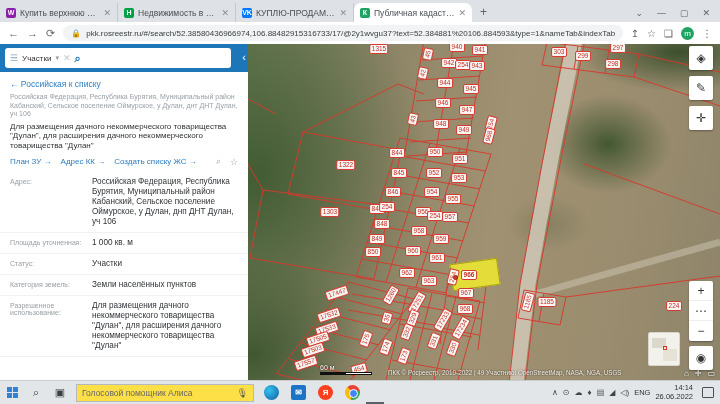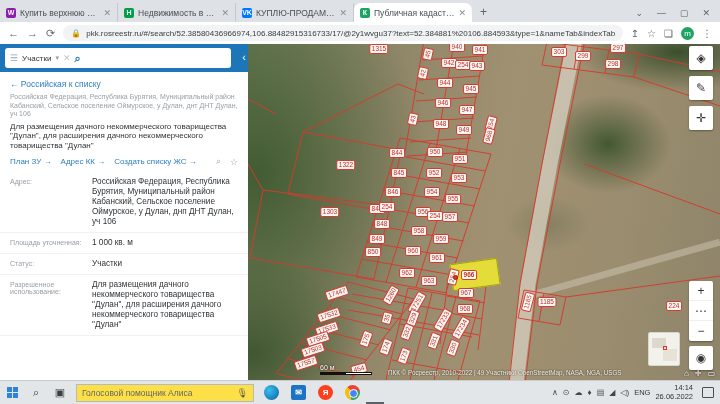--- a/index.html
+++ b/index.html
@@ -172,20 +172,24 @@
             <div class="il">Адрес:</div>
             <div class="iv">Российская Федерация, Республика Бурятия, Муниципальный район Кабанский, Сельское поселение Оймурское, у Дулан, днп ДНТ Дулан, уч 106</div>
           </div>
           <div class="irow">
             <div class="il">Площадь уточненная:</div>
             <div class="iv">1 000 кв. м</div>
           </div>
           <div class="irow">
             <div class="il">Статус:</div>
             <div class="iv">Участки</div>
+          </div>
+          <div class="irow">
+            <div class="il">Категория земель:</div>
+            <div class="iv">Земли населённых пунктов</div>
           </div>
           <div class="irow">
             <div class="il">Разрешенное использование:</div>
             <div class="iv">Для размещения дачного некоммерческого товарищества "Дулан", для расширения дачного некоммерческого товарищества "Дулан"</div>
           </div>
         </div>
     </div>
   </div>
 
   <div id="map">

